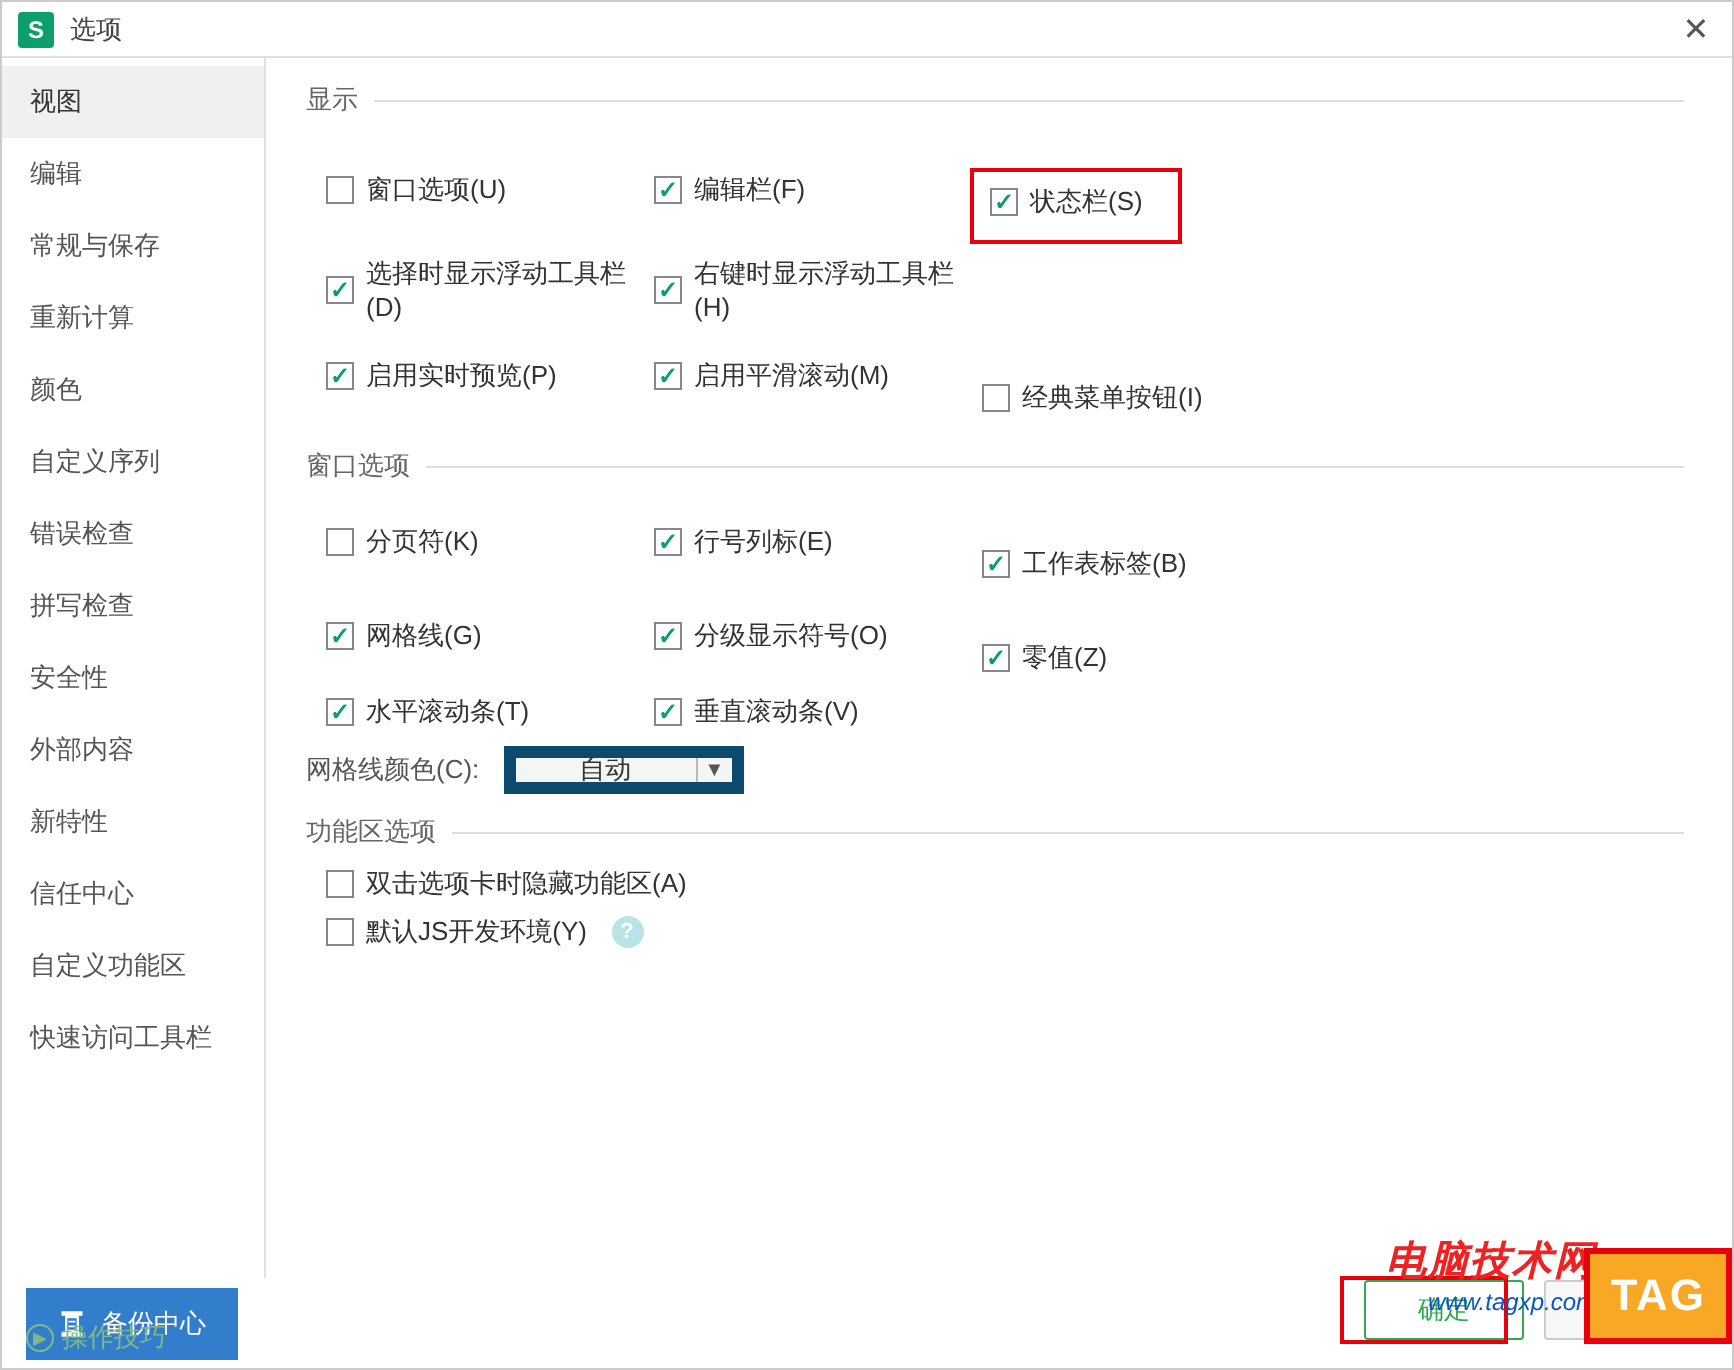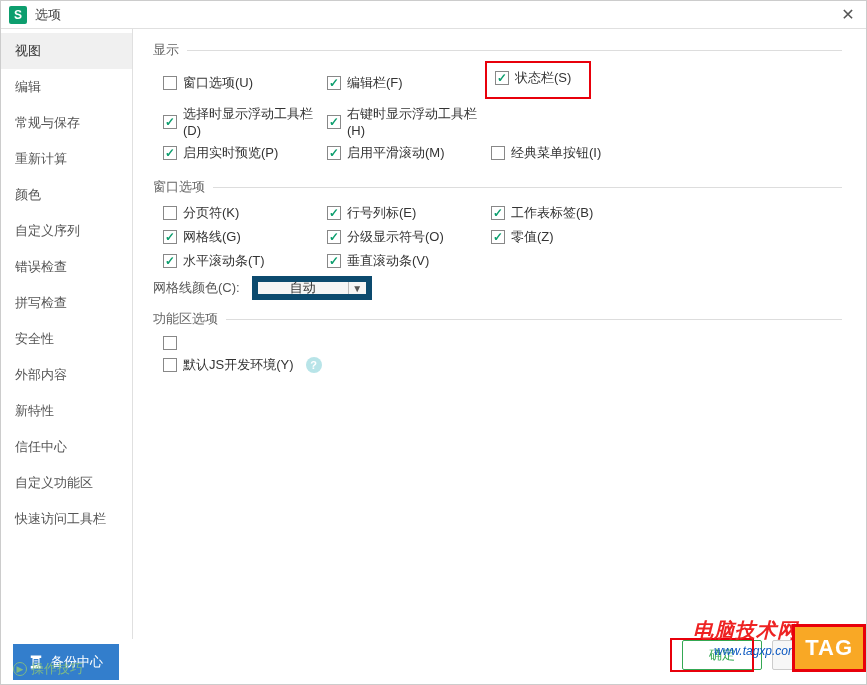--- a/index.html
+++ b/index.html
@@ -18,21 +18,21 @@
     
     .content { flex: 1; padding: 12px 24px 12px 20px; overflow: hidden; }
     
     fieldset { border: none; border-top: 1px solid #ddd; margin-bottom: 10px; padding-top: 8px; }
     legend { padding-right: 8px; color: #666; font-size: 13px; }
     
     .row { display: flex; margin-bottom: 6px; padding-left: 10px; }
     .col { flex: 0 0 33.33%; display: flex; align-items: center; }
     .col.c1 { flex: 0 0 164px; }
     .col.c2 { flex: 0 0 164px; }
-    .col.c3 { flex: 0 0 310px; }
+    .col.c3 { flex: 0 0 310px; margin-top: 23px; }
 
     .check-wrap { display: flex; align-items: center; gap: 6px; cursor: pointer; }
     .checkbox-box { width: 14px; height: 14px; border: 1px solid #888; background: #fff; display: inline-flex; align-items: center; justify-content: center; flex-shrink: 0; }
     .checkbox-box.checked::before { content: "✓"; color: #0d9e6e; font-size: 12px; line-height: 1; font-weight: bold; }
     .check-label { color: #333; font-size: 13px; }
 
     .highlight-box { border: 2.5px solid #e8000b; padding: 6px 18px 10px 8px; margin-left: -6px; margin-top: -6px; display: inline-block; }
     
     .select-row { display: flex; align-items: center; gap: 12px; padding-left: 0; margin-top: 6px; }
     .select-label { color: #555; }
@@ -220,20 +220,21 @@
       </div>
     </fieldset>
 
     <fieldset>
       <legend>功能区选项</legend>
       <div id="ribbon-list">
           <div class="row">
             <div class="col" style="flex: 1 1 0%;">
               <label class="check-wrap">
                 <span class="checkbox-box"></span>
+                <span class="check-label">双击选项卡时隐藏功能区(A)</span>
               </label>
             </div>
           </div>
           <div class="row">
             <div class="col" style="flex: 1 1 0%;">
               <label class="check-wrap">
                 <span class="checkbox-box"></span>
                 <span class="check-label">默认JS开发环境(Y)</span>
                 <span class="help-icon">?</span>
               </label>

